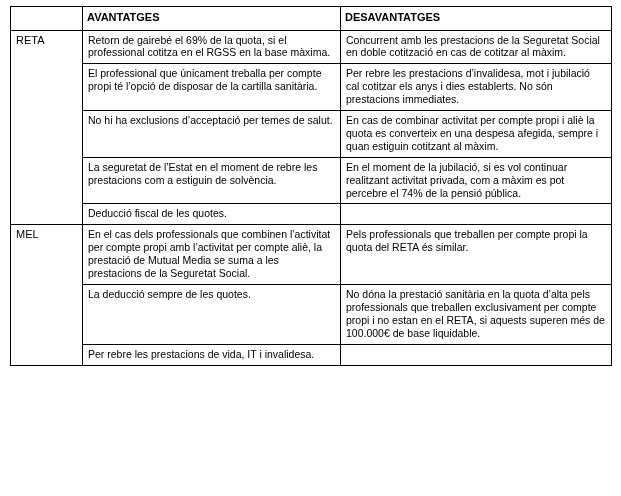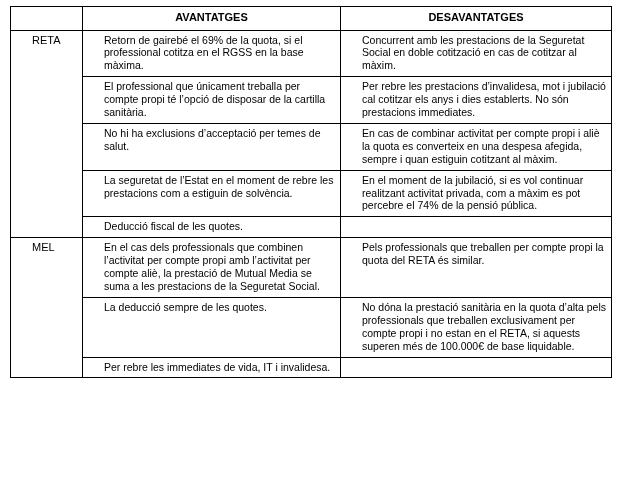--- a/index.html
+++ b/index.html
@@ -27,28 +27,28 @@
     table-layout: fixed;
     width: 601px;
   }
   table.matrix col.c-label { width: 72px; }
   table.matrix col.c-adv   { width: 258px; }
   table.matrix col.c-dis   { width: 271px; }
 
   table.matrix td, table.matrix th {
     border: 1px solid #000000;
     vertical-align: top;
-    padding: 3px 5px 4px 21px;
+    padding: 3px 5px 4px 5px;
     line-height: 1.23;
     font-weight: normal;
     text-align: left;
   }
   
   tr.head td {
-    text-align: center;
+    text-align: left;
     font-weight: bold;
     font-size: 11px;
     padding: 4px 4px 5px 4px;
     vertical-align: middle;
   }
   td.corner {
     border-top: none;
     border-left: none;
     border-bottom: 1px solid #000;
     border-right: 1px solid #000;
@@ -103,18 +103,18 @@
       <tr>
         <td class="rowlabel" rowspan="3">MEL</td>
         <td>En el cas dels professionals que combinen l’activitat per compte propi amb l’activitat per compte aliè, la prestació de Mutual Media se suma a les prestacions de la Seguretat Social.</td>
         <td>Pels professionals que treballen per compte propi la quota del RETA és similar.</td>
       </tr>
       <tr>
         <td>La deducció sempre de les quotes.</td>
         <td>No dóna la prestació sanitària en la quota d’alta pels professionals que treballen exclusivament per compte propi i no estan en el RETA, si aquests superen més de 100.000€ de base liquidable.</td>
       </tr>
       <tr>
-        <td>Per rebre les immediates de vida, IT i invalidesa.</td>
+        <td>Per rebre les prestacions de vida, IT i invalidesa.</td>
         <td class="empty"></td>
       </tr>
     </tbody>
   </table>
 </div>
 
 </body></html>

